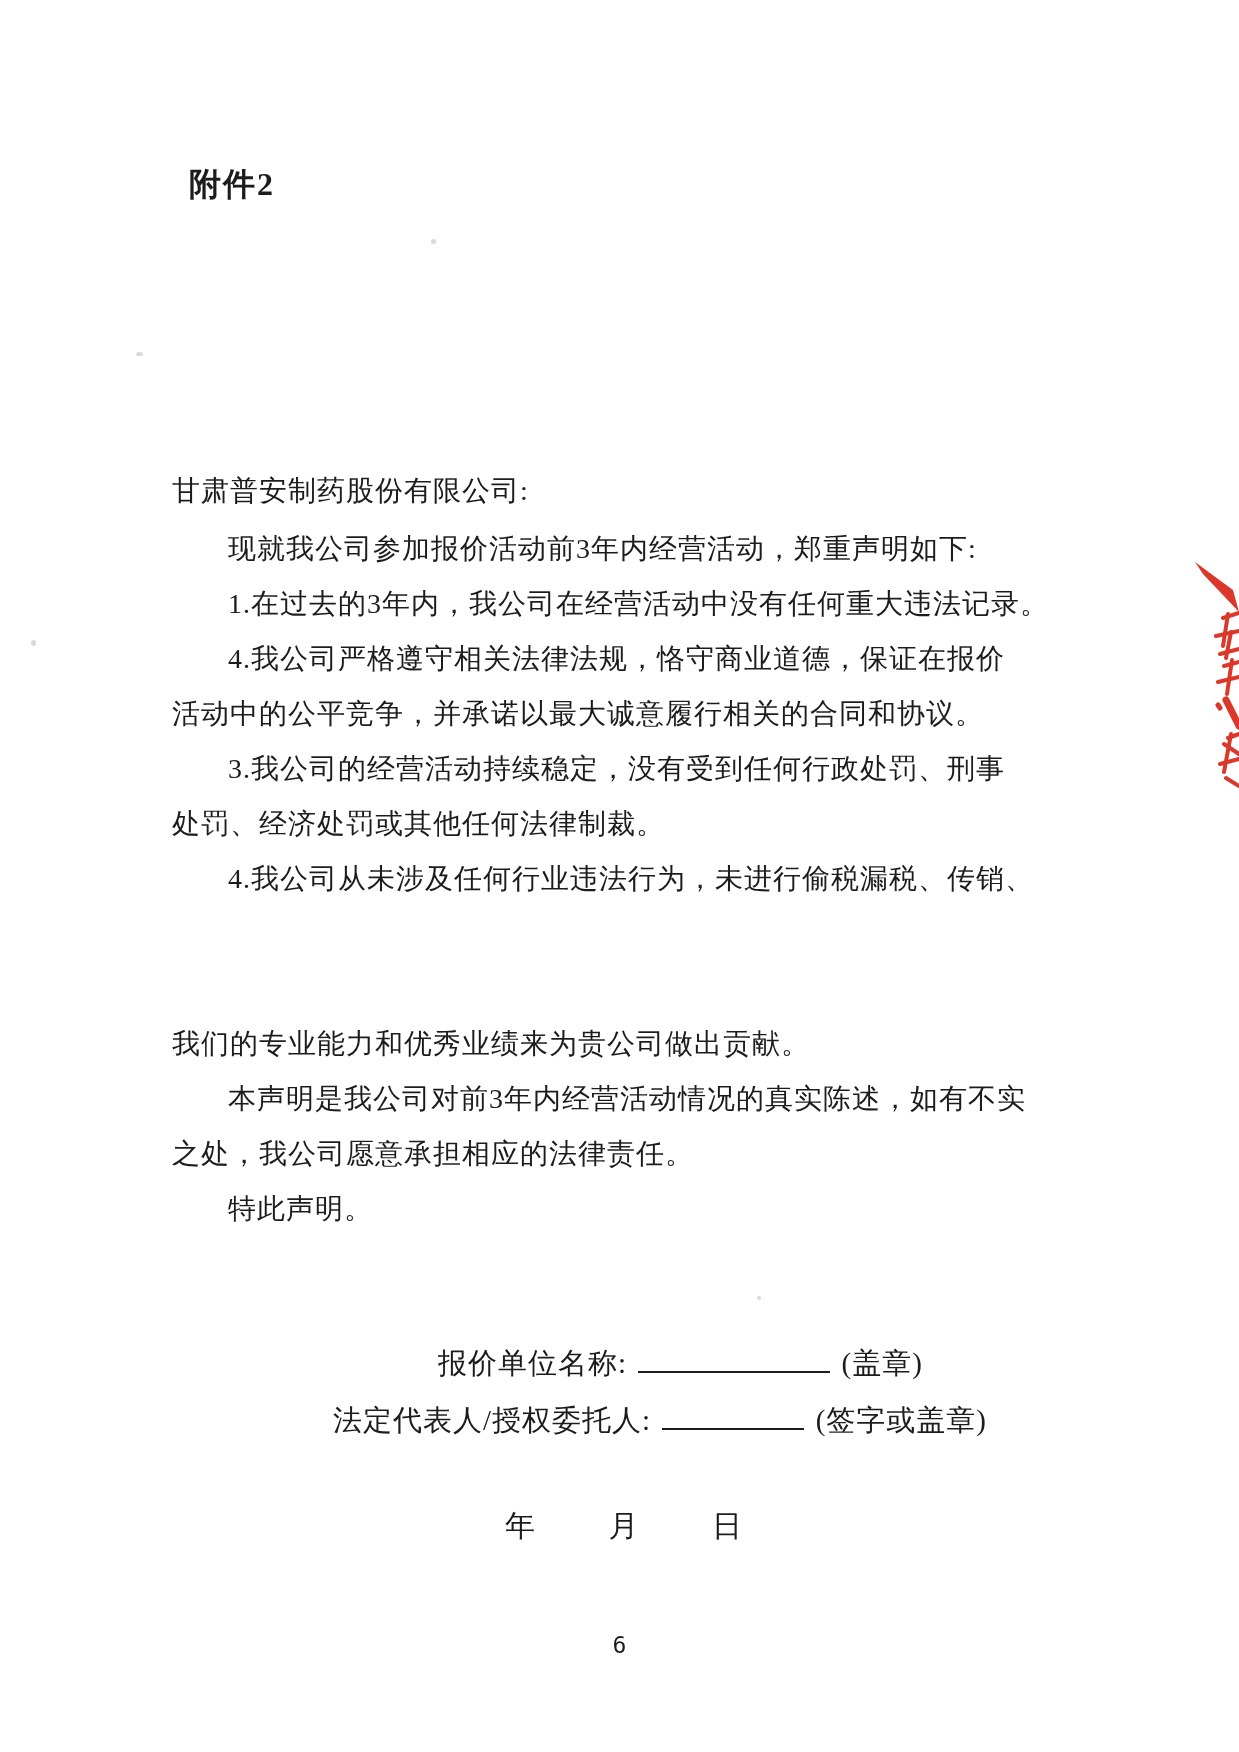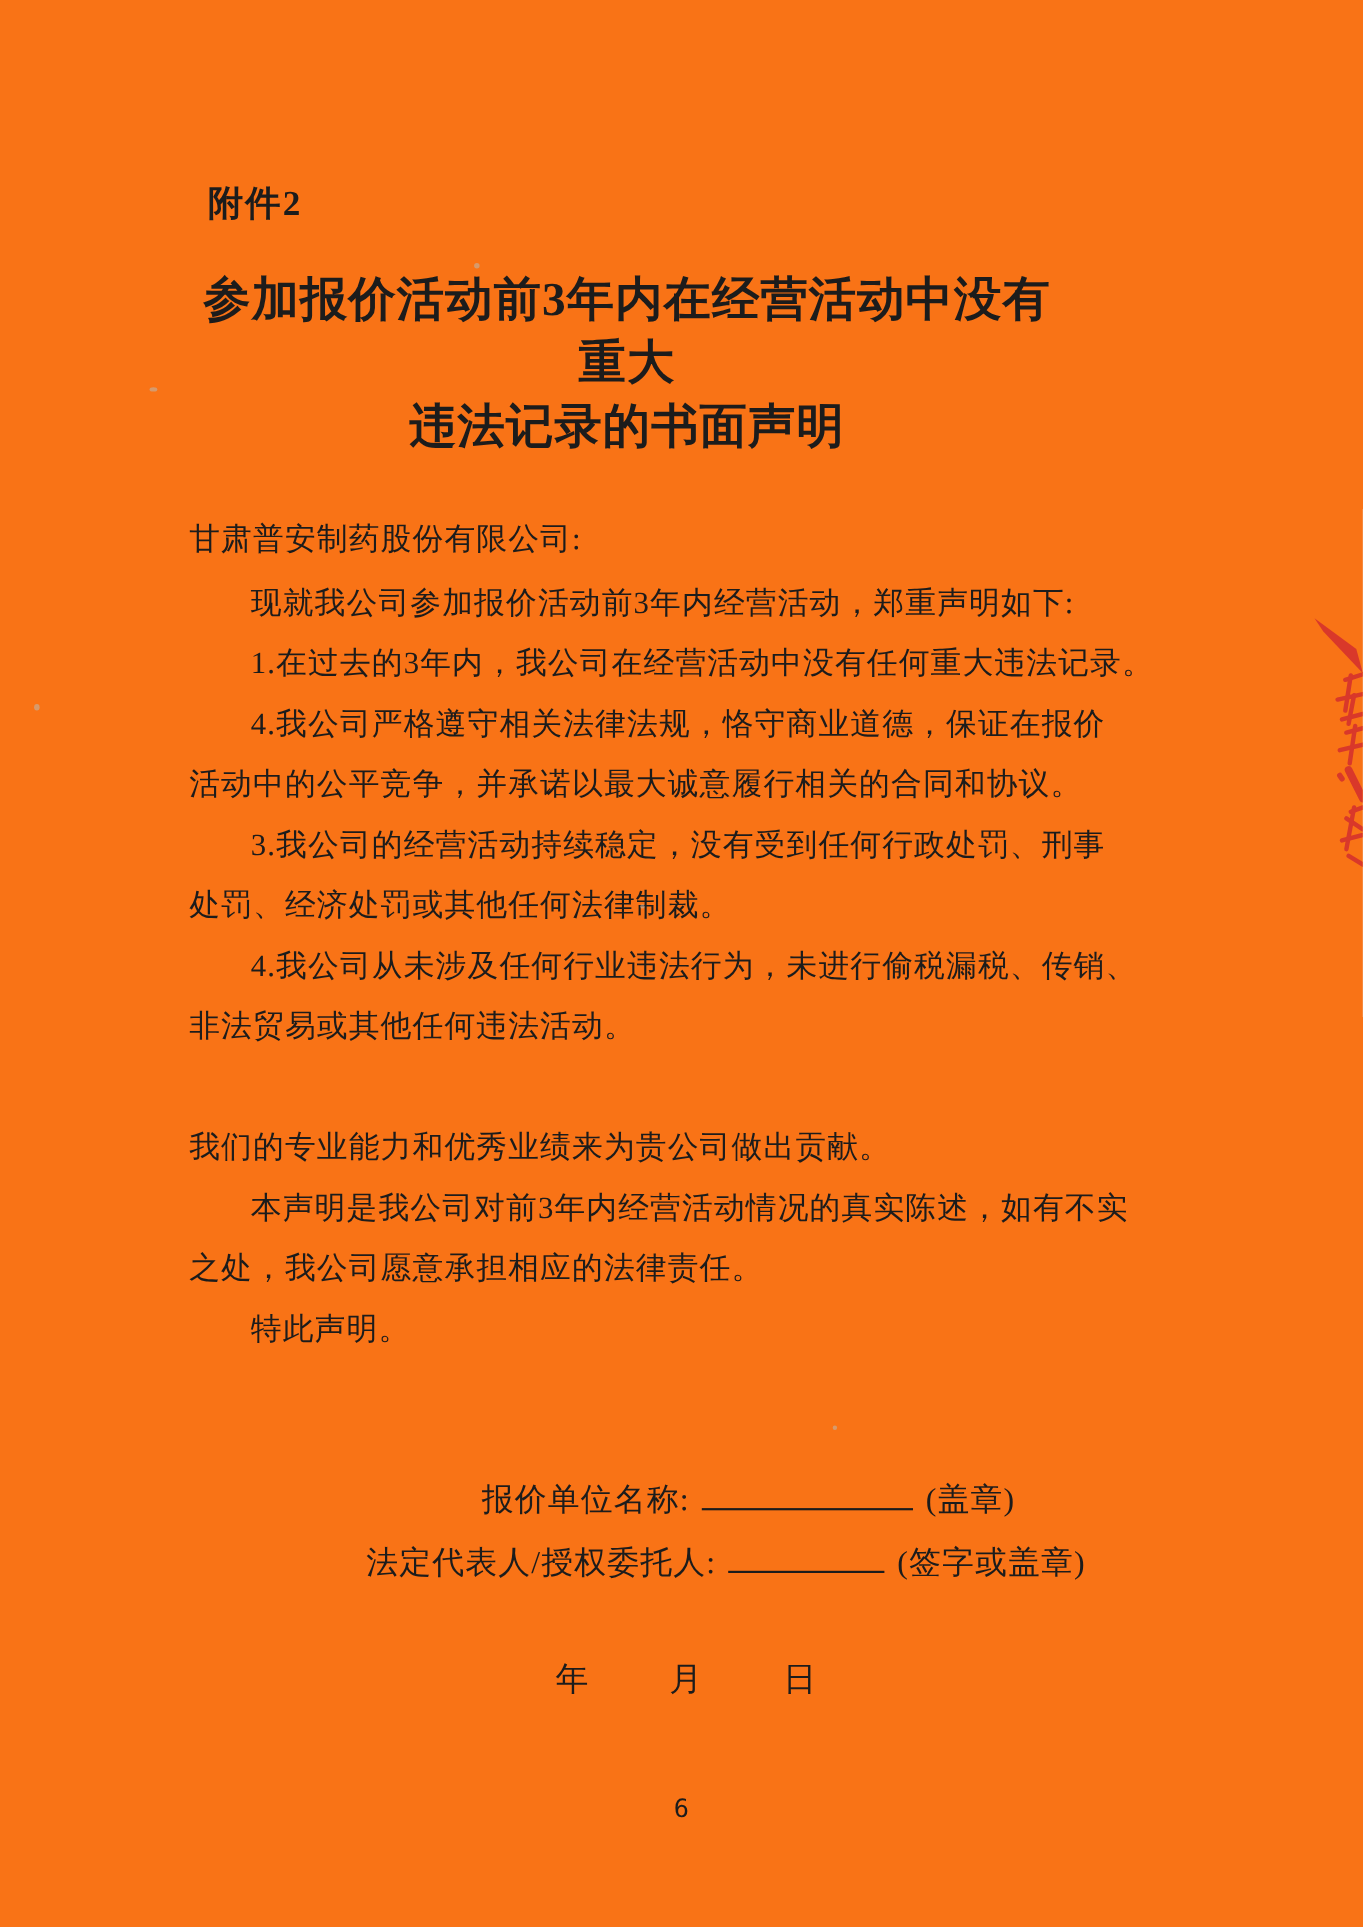--- a/index.html
+++ b/index.html
@@ -1,19 +1,19 @@
 <!DOCTYPE html>
 <html><head>
 <meta charset="utf-8">
 <style>
   html,body{margin:0;padding:0;background:#e8e8e8;}
   .page{
     position:relative;
     width:1239px;height:1752px;
-    background:#f97316;
+    background:#ffffff;
     overflow:hidden;
     font-family:"Liberation Serif","DejaVu Serif",serif;
     color:#1c1c1c;
   }
   .attachment{
     position:absolute;left:189px;top:163px;
     font-size:32px;font-weight:600;letter-spacing:2px;
   }
   .title{
     position:absolute;left:170px;top:244px;width:800px;
@@ -57,34 +57,29 @@
   .s4{left:582px;top:822px;width:4px;height:4px;}
   .s5{left:757px;top:1296px;width:4px;height:4px;}
 </style>
 </head>
 <body>
 
 <div class="page">
 
   <div class="attachment">附件2</div>
 
-  <div class="title">
-    <div>参加报价活动前3年内在经营活动中没有重大</div>
-    <div>违法记录的书面声明</div>
-  </div>
 
   <div class="bline" style="top:473px">甘肃普安制药股份有限公司:</div>
   <div class="bline ind" style="top:531px">现就我公司参加报价活动前3年内经营活动，郑重声明如下:</div>
   <div class="bline ind" style="top:586px">1.在过去的3年内，我公司在经营活动中没有任何重大违法记录。</div>
   <div class="bline ind" style="top:641px">4.我公司严格遵守相关法律法规，恪守商业道德，保证在报价</div>
   <div class="bline" style="top:696px">活动中的公平竞争，并承诺以最大诚意履行相关的合同和协议。</div>
   <div class="bline ind" style="top:751px">3.我公司的经营活动持续稳定，没有受到任何行政处罚、刑事</div>
   <div class="bline" style="top:806px">处罚、经济处罚或其他任何法律制裁。</div>
   <div class="bline ind" style="top:861px">4.我公司从未涉及任何行业违法行为，未进行偷税漏税、传销、</div>
-  <div class="bline" style="top:916px">非法贸易或其他任何违法活动。</div>
   <div class="bline" style="top:1026px">我们的专业能力和优秀业绩来为贵公司做出贡献。</div>
   <div class="bline ind" style="top:1081px">本声明是我公司对前3年内经营活动情况的真实陈述，如有不实</div>
   <div class="bline ind" style="top:1191px">特此声明。</div>
   <div class="bline" style="top:1136px">之处，我公司愿意承担相应的法律责任。</div>
 
   <div class="sig" style="left:333px;top:1401px">
     <span>法定代表人/授权委托人:</span>
     <span class="sigline w2"></span>
     <span>(签字或盖章)</span>
   </div>

